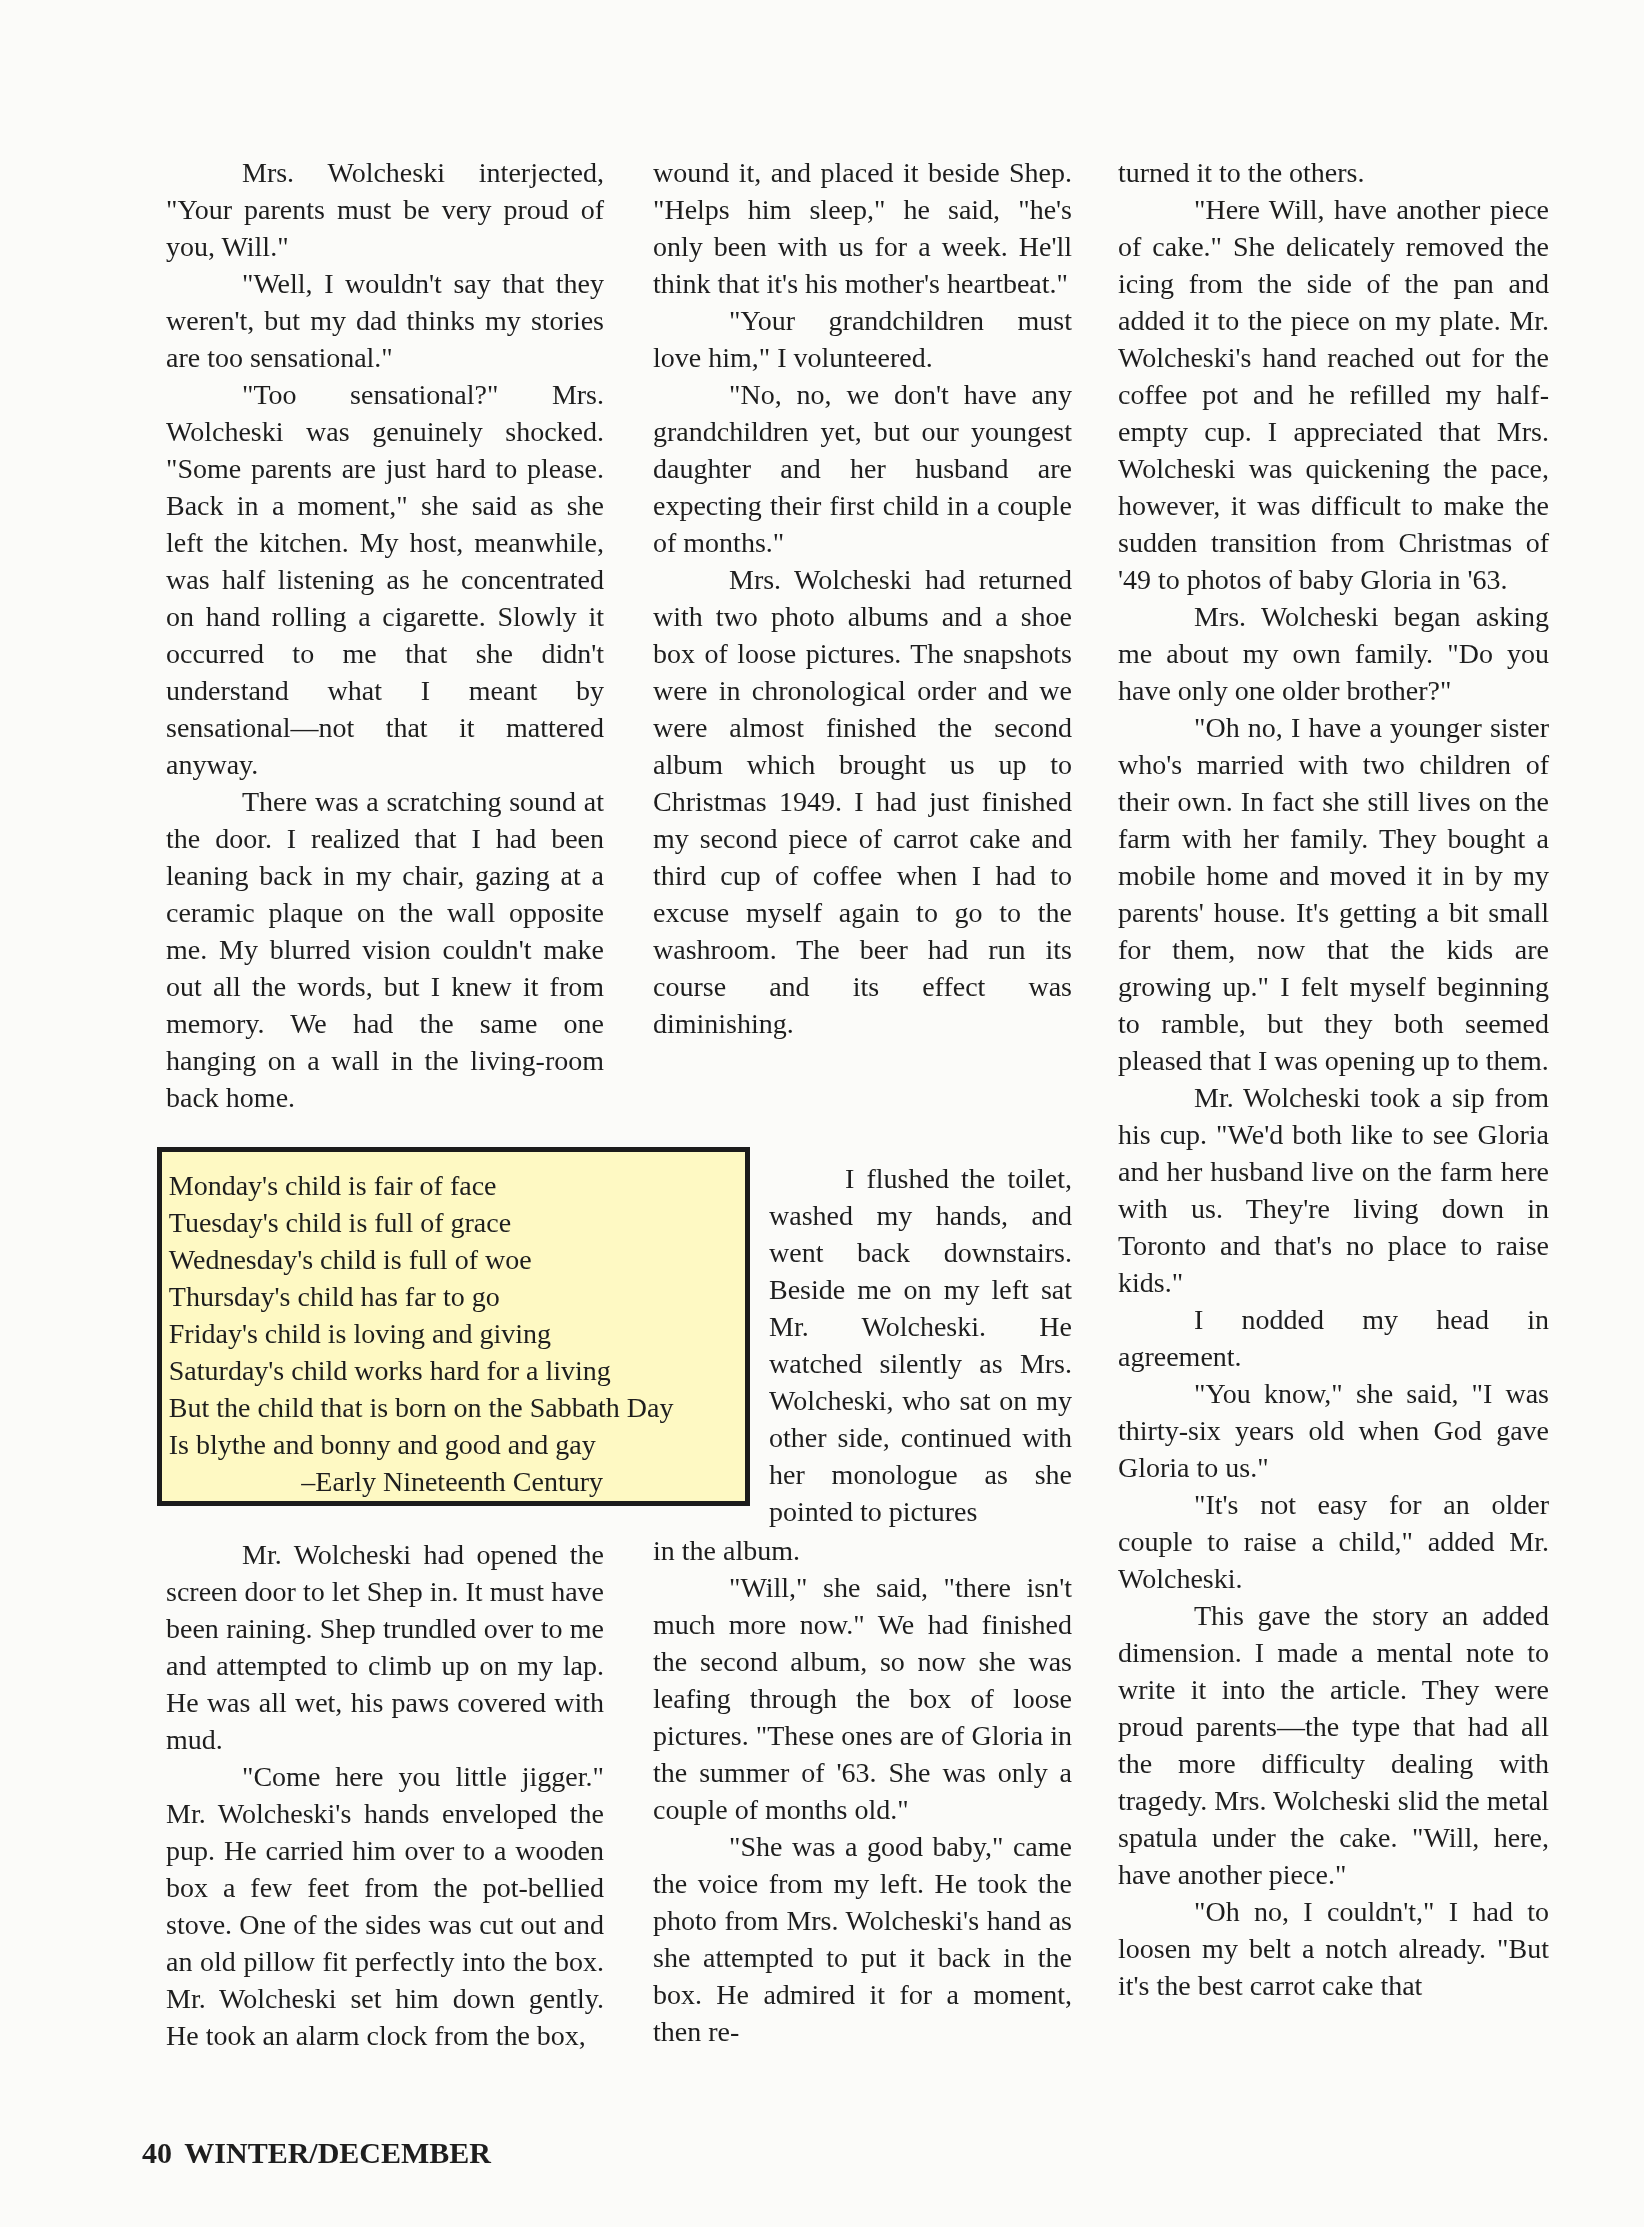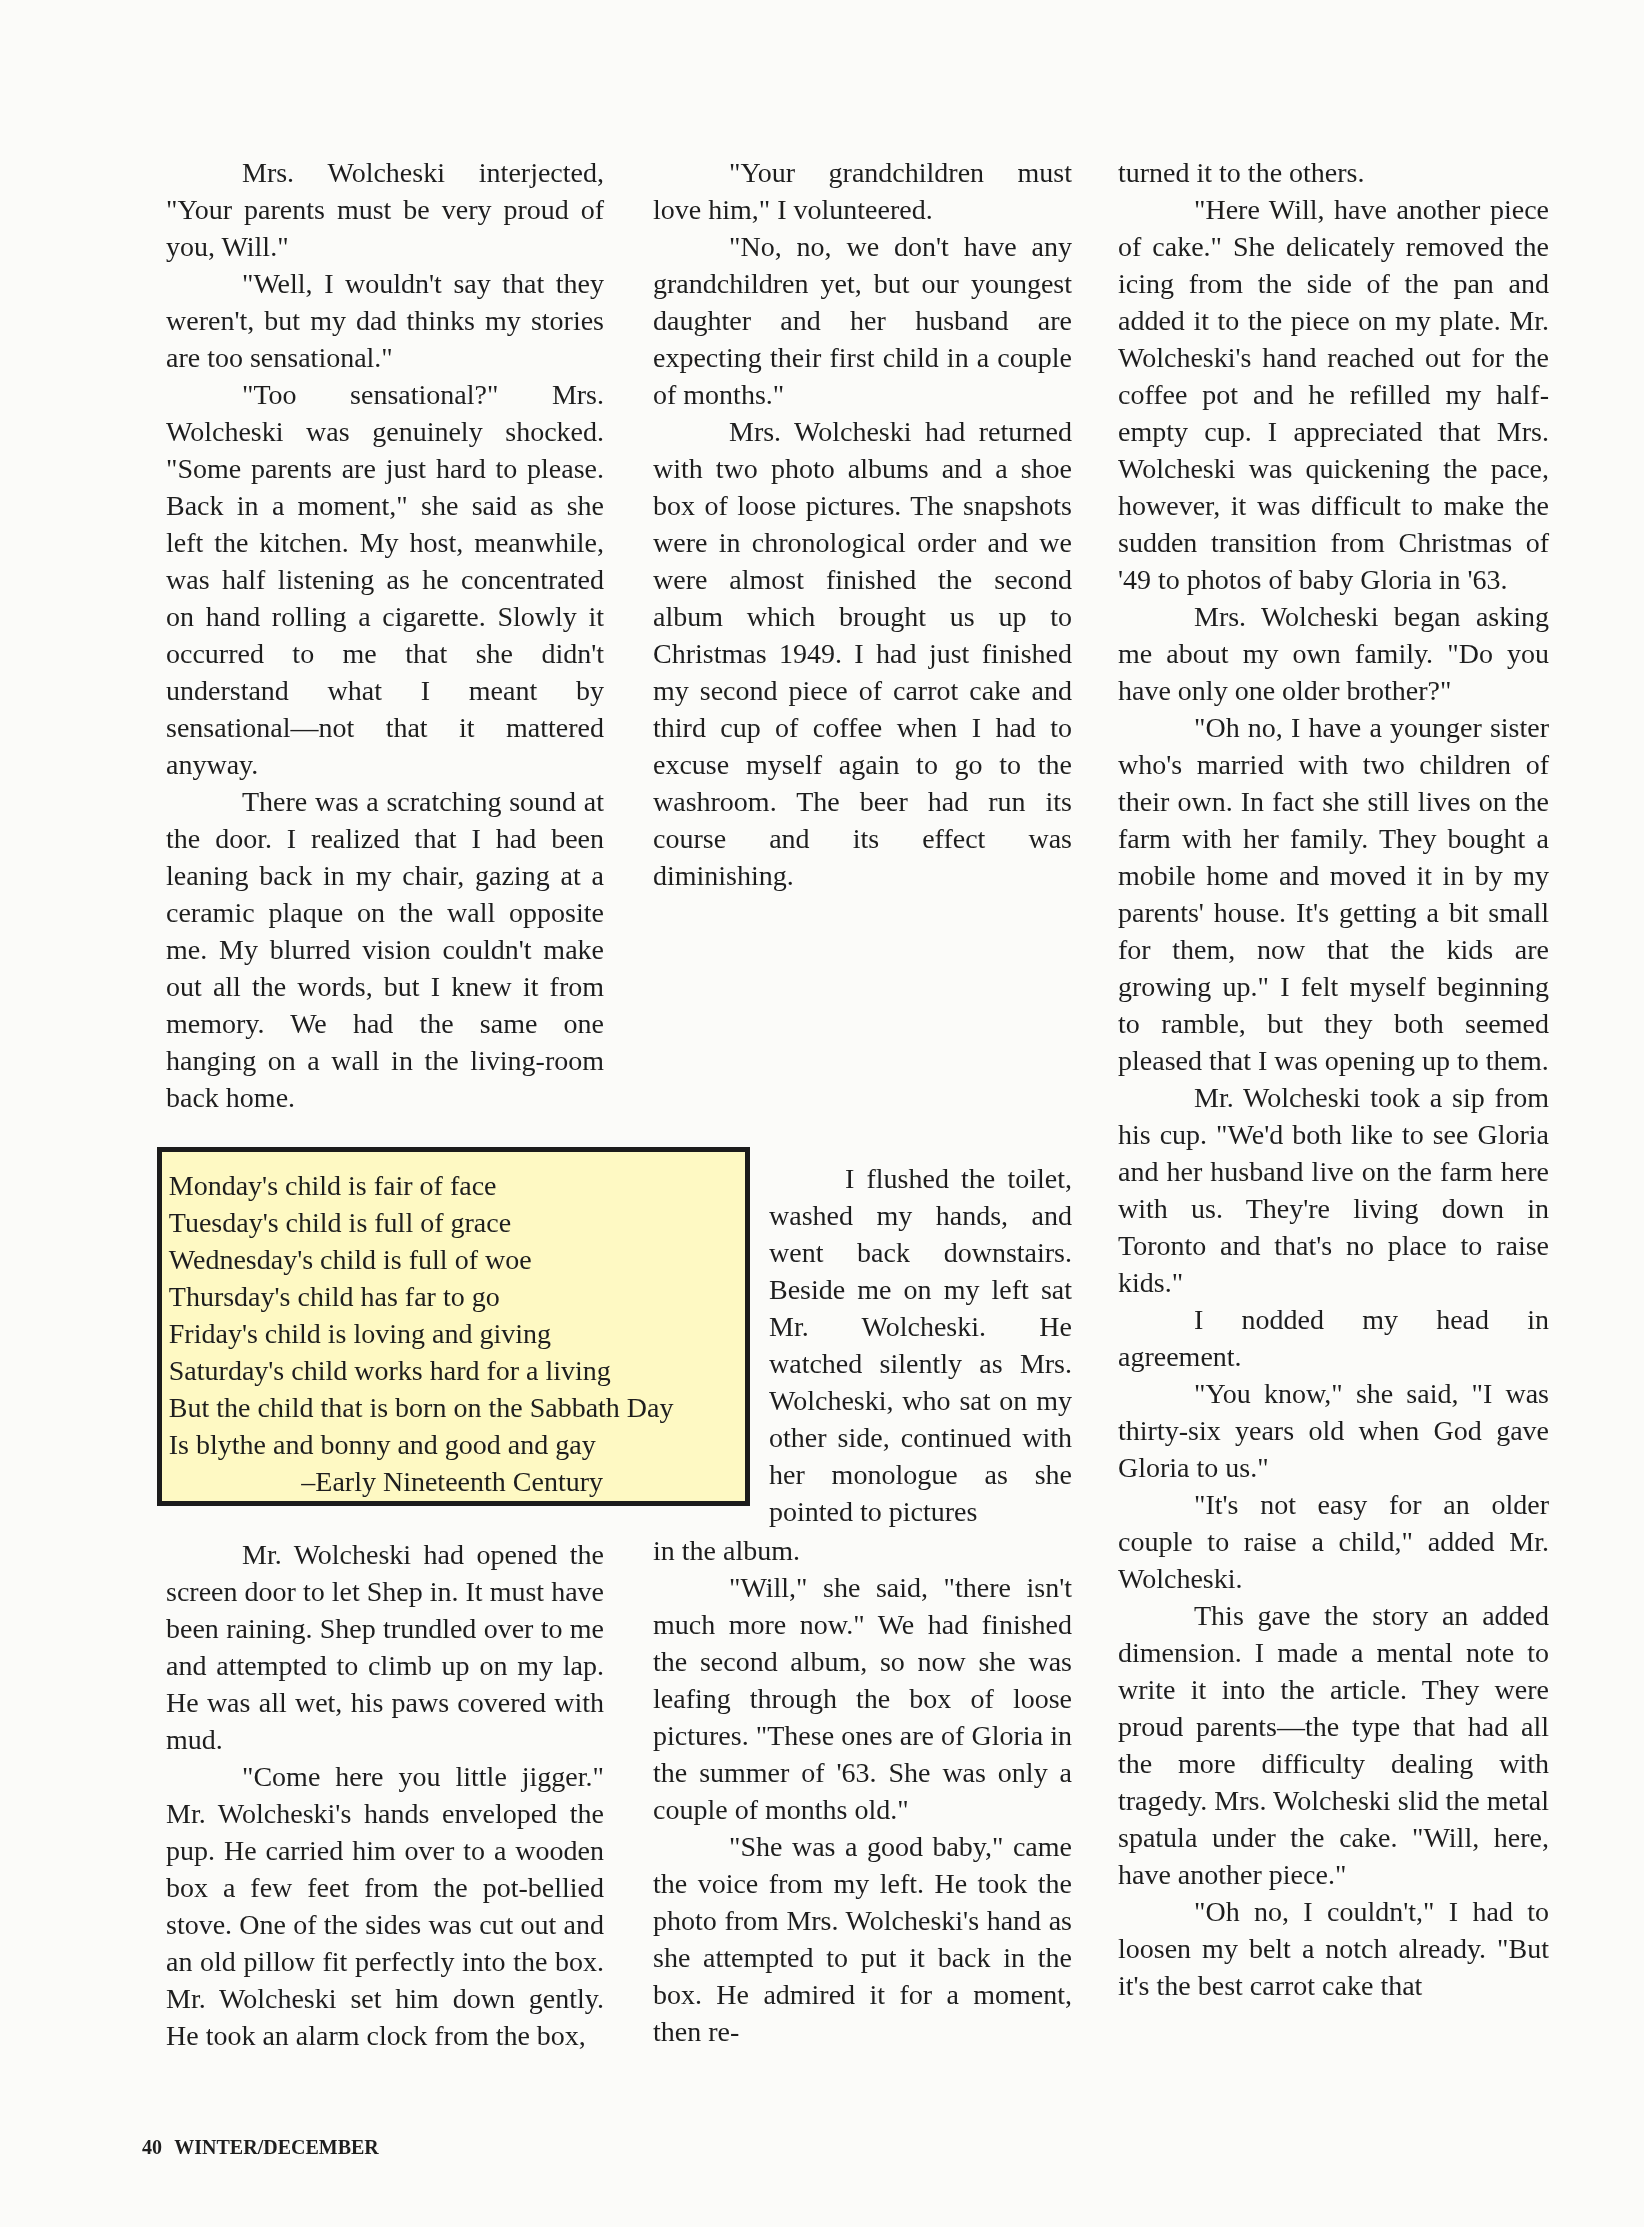--- a/index.html
+++ b/index.html
@@ -37,21 +37,21 @@
     font-size: 28px;
     line-height: 37px;
     background: #fef9c3;
   }
   #poem-box .pl { white-space: nowrap; }
   #poem-box .attr { text-align: center; padding-right: 9.5px; white-space: nowrap; }
 
   #footer {
     position: absolute;
     left: 142px; top: 2136px;
-    font-size: 20px;
+    font-size: 30px;
     font-weight: bold;
     letter-spacing: 0px;
     white-space: nowrap;
     text-align: center;
   }
   #footer .num { margin-right: 12.3px; }
 </style>
 </head>
 <body>
 
@@ -73,20 +73,21 @@
   <div class="pl">Is blythe and bonny and good and gay</div>
   <div class="attr">–Early Nineteenth Century</div>
 </div>
 
 <div id="col1b" class="col">
   <p class="ind">Mr. Wolcheski had opened the screen door to let Shep in. It must have been raining. Shep trundled over to me and attempted to climb up on my lap. He was all wet, his paws covered with mud.</p>
   <p class="ind">"Come here you little jigger." Mr. Wolcheski's hands enveloped the pup. He carried him over to a wooden box a few feet from the pot-bellied stove. One of the sides was cut out and an old pillow fit perfectly into the box. Mr. Wolcheski set him down gently. He took an alarm clock from the box,</p>
 </div>
 
 <div id="col2a" class="col">
+  <p class="cont">wound it, and placed it beside Shep. "Helps him sleep," he said, "he's only been with us for a week. He'll think that it's his mother's heartbeat."</p>
   <p class="ind">"Your grandchildren must love him," I volunteered.</p>
   <p class="ind">"No, no, we don't have any grandchildren yet, but our youngest daughter and her husband are expecting their first child in a couple of months."</p>
   <p class="ind">Mrs. Wolcheski had returned with two photo albums and a shoe box of loose pictures. The snapshots were in chronological order and we were almost finished the second album which brought us up to Christmas 1949. I had just finished my second piece of carrot cake and third cup of coffee when I had to excuse myself again to go to the washroom. The beer had run its course and its effect was diminishing.</p>
 </div>
 
 <div id="col2b" class="col">
   <p class="ind">I flushed the toilet, washed my hands, and went back downstairs. Beside me on my left sat Mr. Wolcheski. He watched silently as Mrs. Wolcheski, who sat on my other side, continued with her monologue as she pointed to pictures</p>
 </div>
 
 <div id="col2c" class="col">

